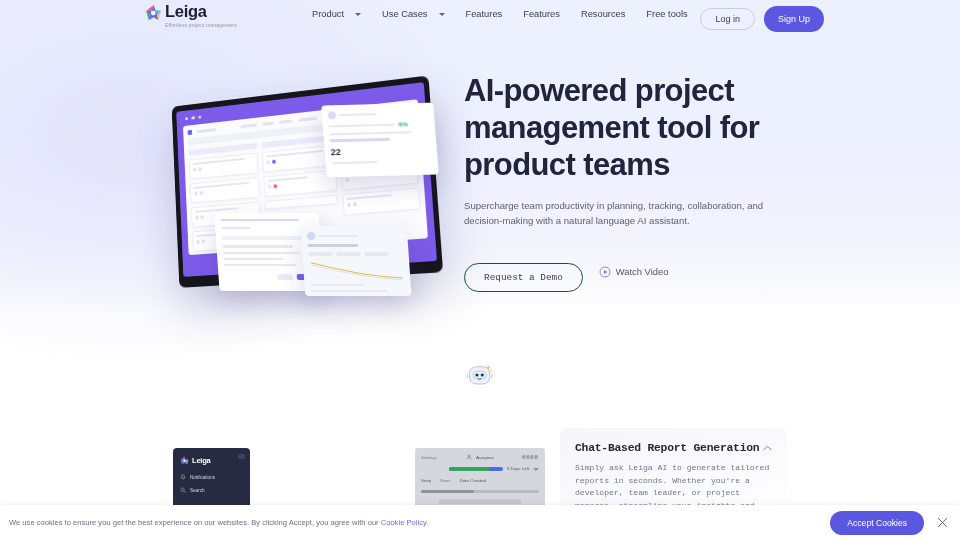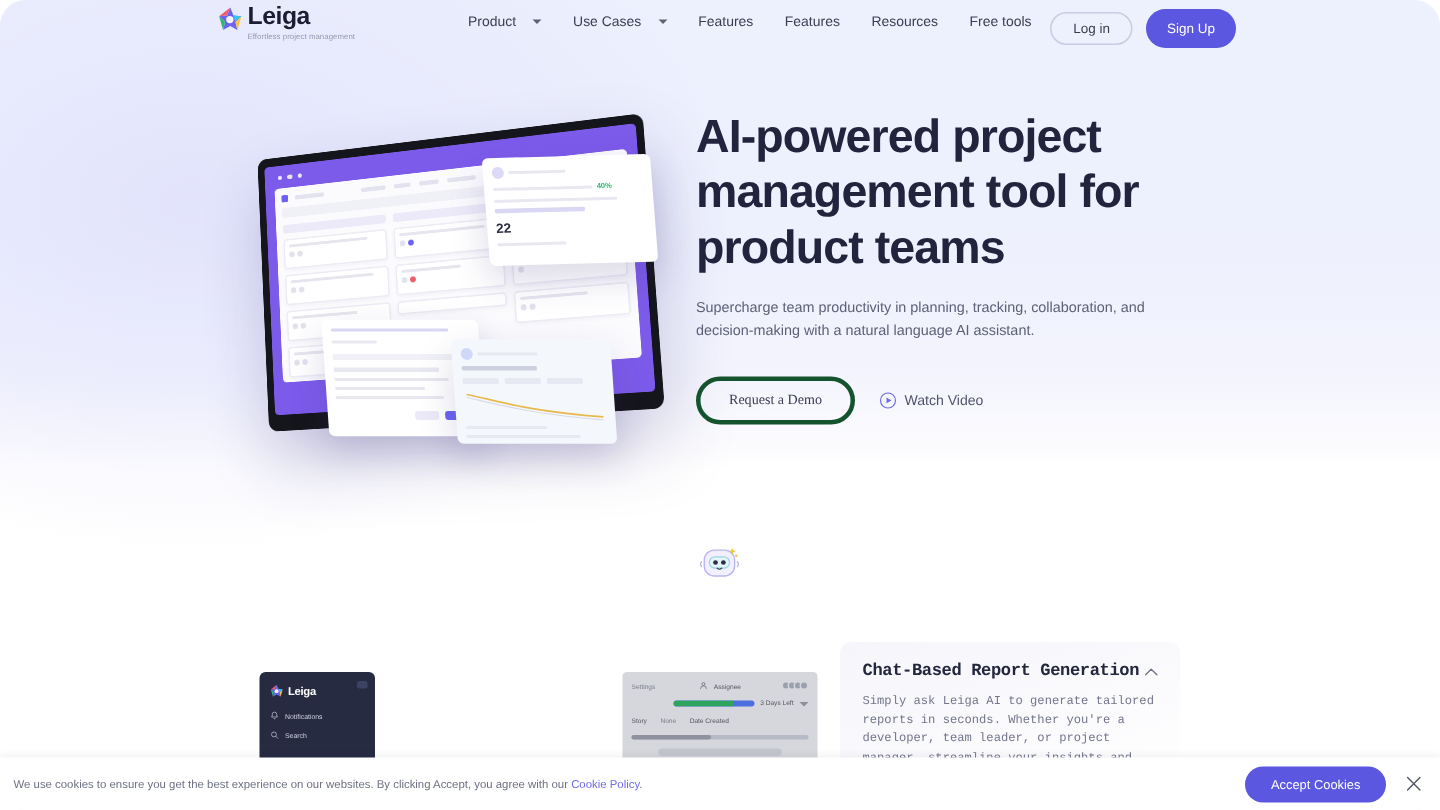--- a/index.html
+++ b/index.html
@@ -2,21 +2,21 @@
 <html><head>
 <meta charset="utf-8">
 <style>
   * { box-sizing: border-box; margin: 0; padding: 0; }
   html, body {
     width: 960px; height: 540px;
     font-family: "Liberation Sans", sans-serif;
     overflow: hidden;
     background: #ffffff;
   }
-  .page { position: relative; width: 960px; height: 540px; overflow: hidden; border-radius: 17px; }
+  .page { position: relative; width: 960px; height: 540px; overflow: hidden; }
 
   
   .hero-bg {
     position: absolute; left: 0; top: 0; width: 960px; height: 312px;
     background: linear-gradient(180deg, #edf0fd 0%, #eef0fd 55%, #f3f4fd 80%, #fcfcfe 96%, #ffffff 100%);
   }
   .hero-bg-glow {
     position: absolute; left: -120px; top: -60px; width: 620px; height: 430px;
     background: radial-gradient(ellipse at 40% 45%, rgba(225,226,252,0.85) 0%, rgba(238,240,253,0) 70%);
   }
@@ -61,22 +61,22 @@
   }
   .hero-sub {
     margin-top: 16px; font-size: 9.6px; line-height: 14.5px; color: #5d6078; max-width: 318px;
   }
   .hero-cta { margin-top: 23px; display: flex; align-items: center; gap: 16px; }
   .btn-primary {
     font-size: 9.4px; color: #fff; background: #5b57e0; border: none; border-radius: 999px;
     padding: 9px 20px; cursor: pointer; font-family: inherit;
   }
   .btn-outline {
-    font-size: 9.4px; color: #3a3d52; background: transparent; border: 3px solid #14532d;
-    border-radius: 999px; padding: 8px 19px; cursor: pointer; font-family: Liberation Serif, serif;
+    font-size: 9.4px; color: #3a3d52; background: transparent; border: 1px solid #14532d;
+    border-radius: 999px; padding: 8px 19px; cursor: pointer; font-family: Liberation Mono, monospace; margin-top: 12px;
   }
   .watch { display: flex; align-items: flex-start; gap: 5px; cursor: pointer; }
   .watch-label { font-size: 9.4px; color: #50536c; }
 
   
   .mock {
     position: absolute; left: 150px; top: 80px; width: 300px; height: 230px; z-index: 9;
   }
   .laptop {
     position: absolute; left: 14px; top: 10px; width: 272px; height: 190px;

